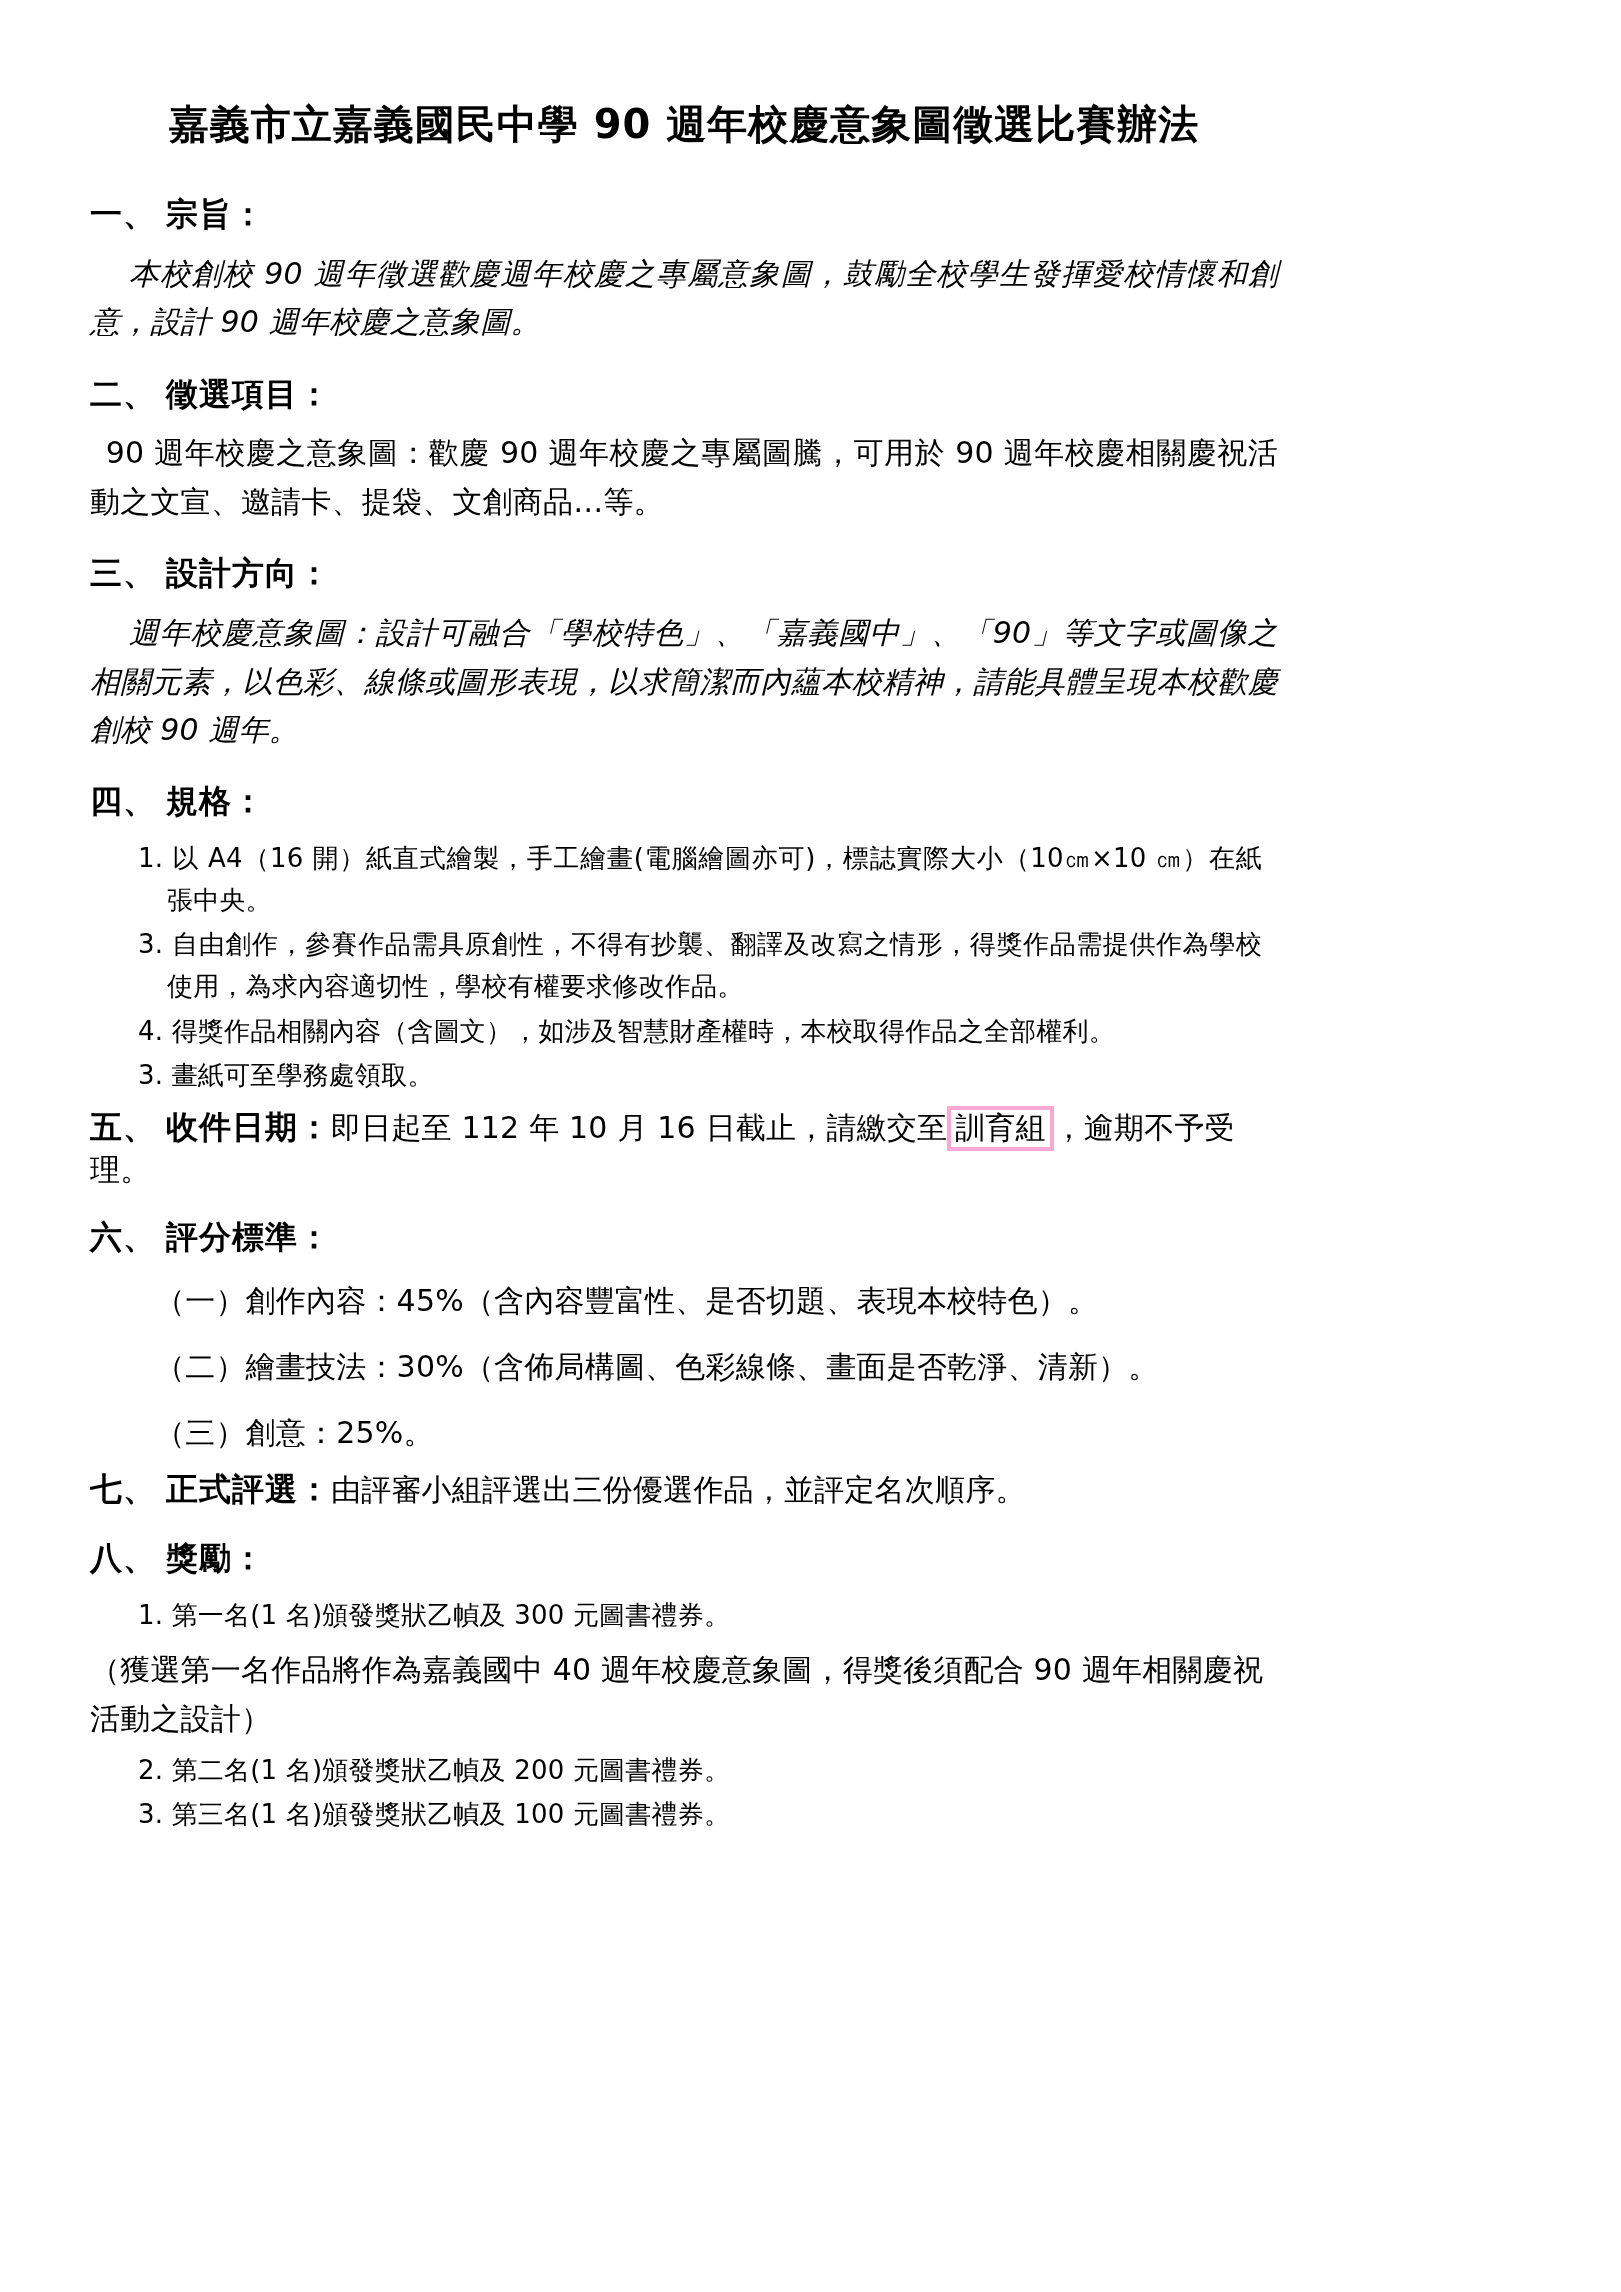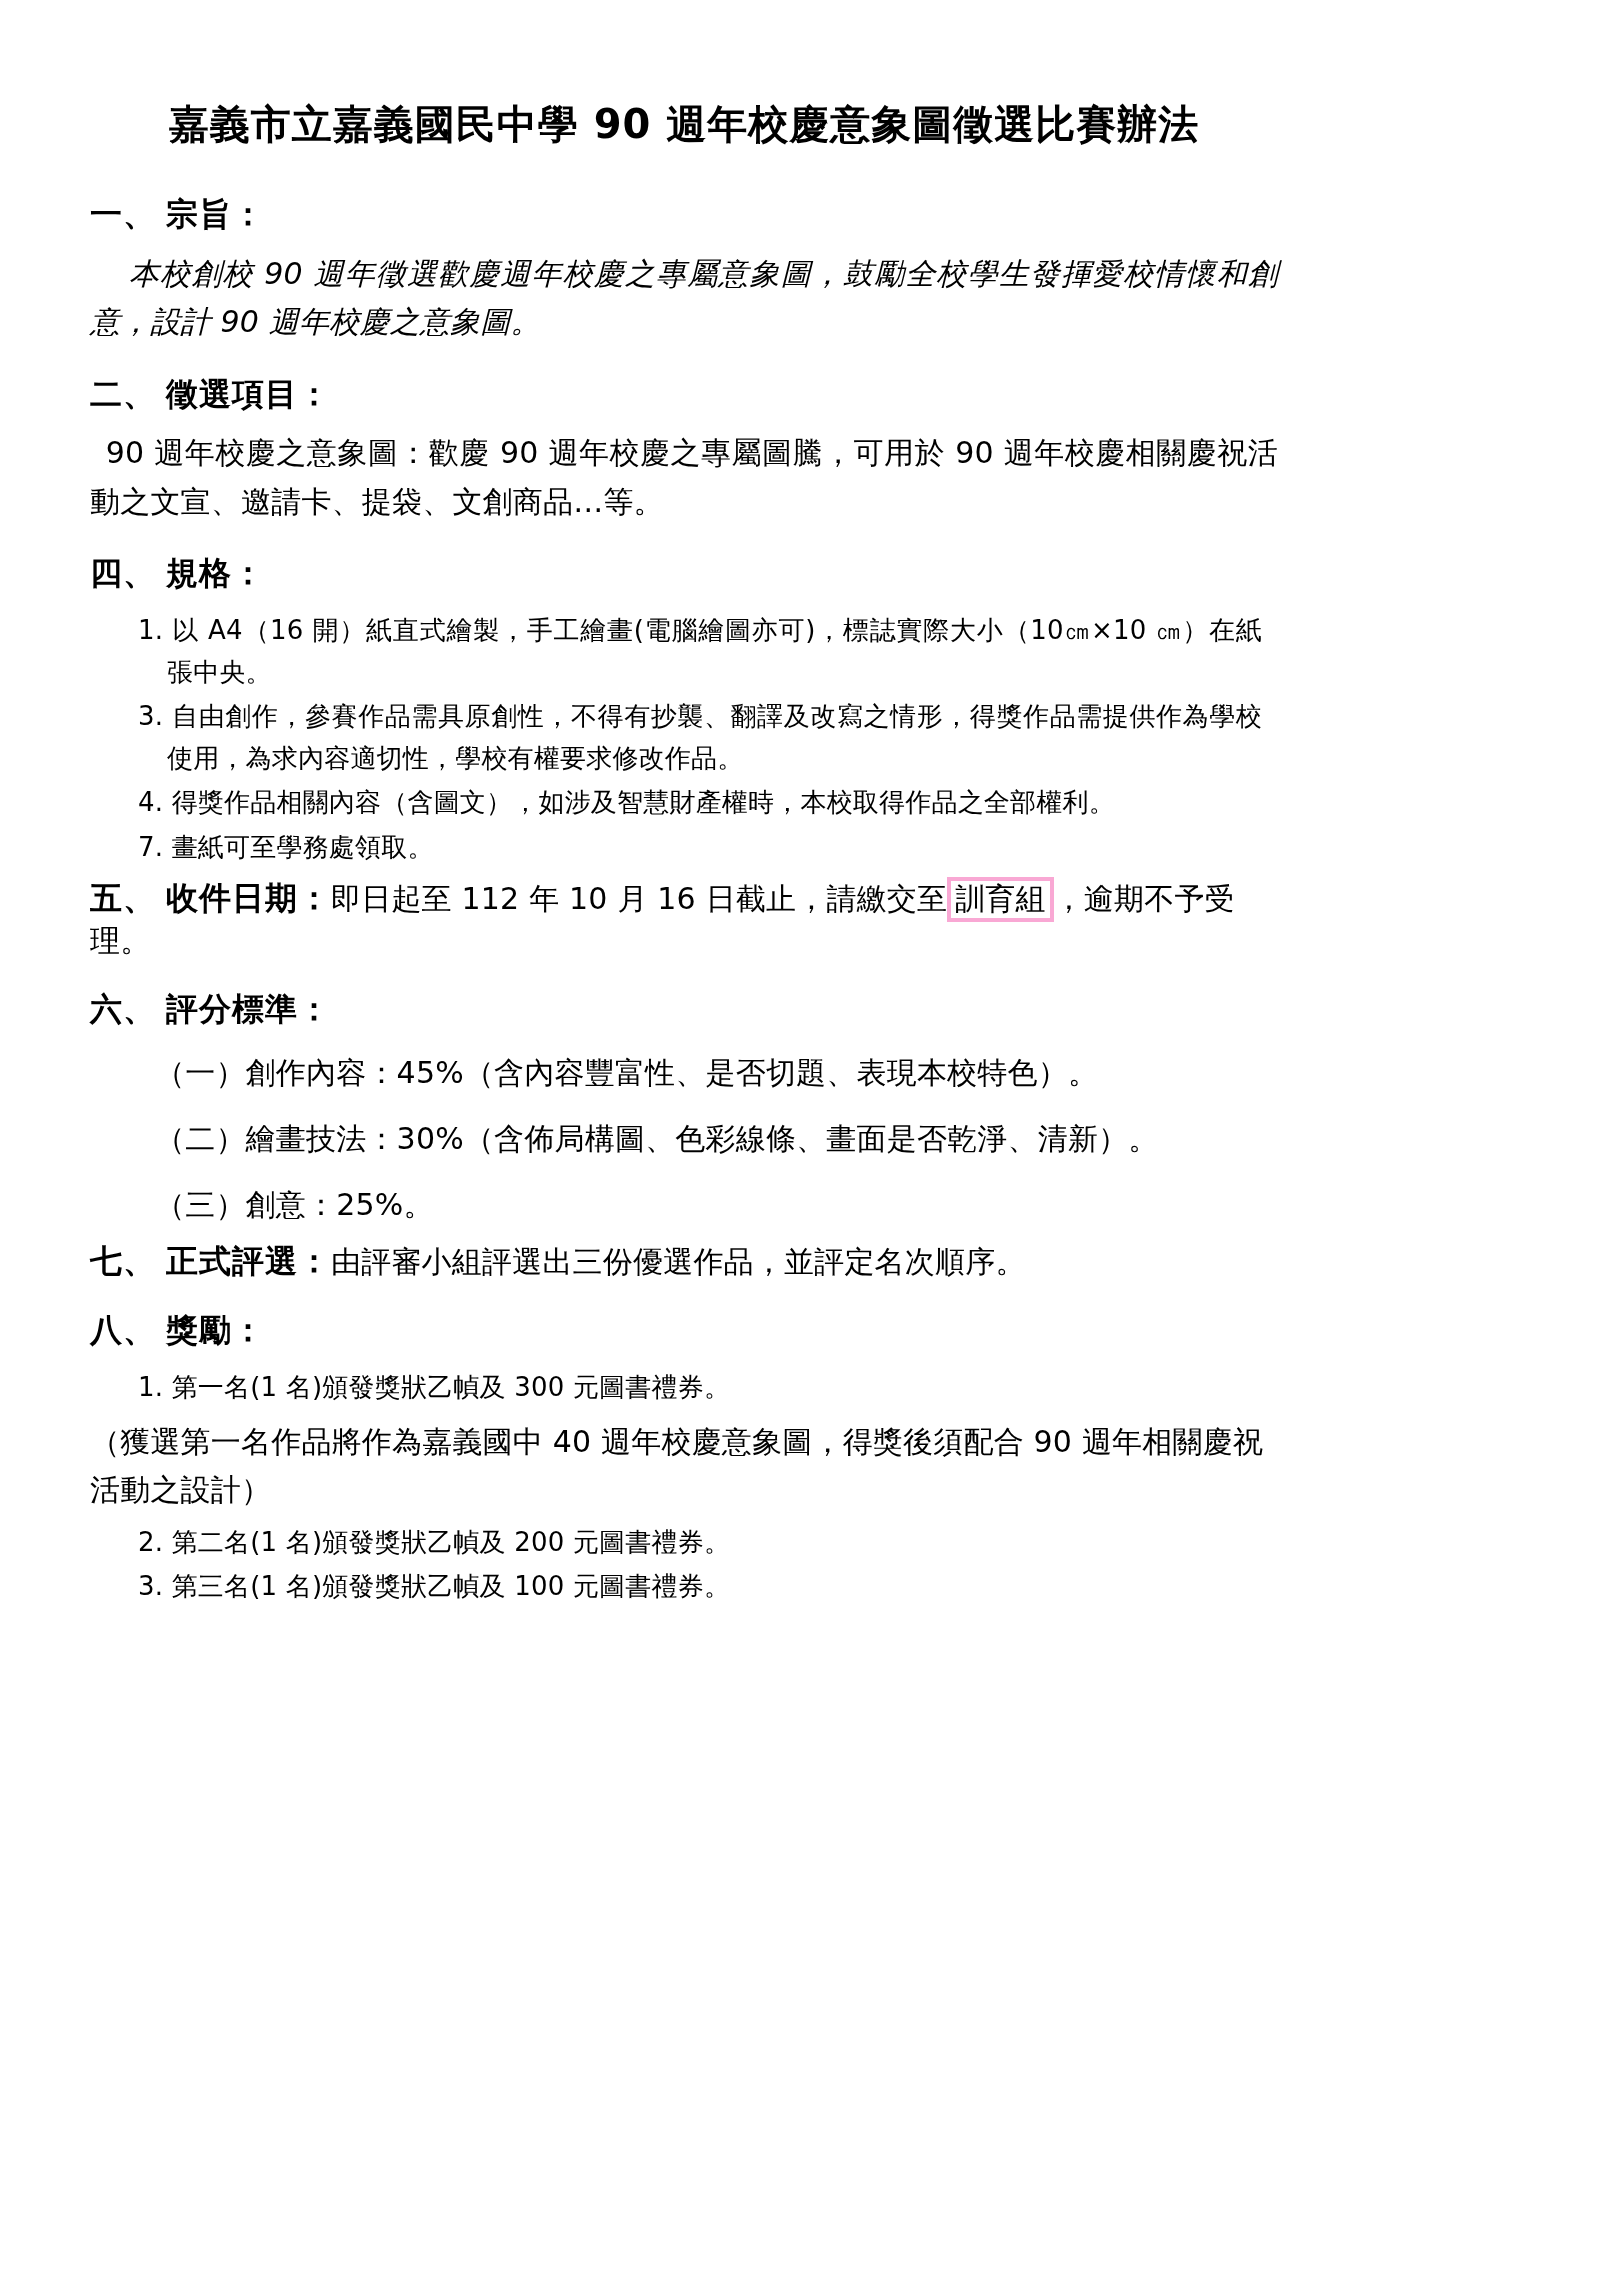--- a/index.html
+++ b/index.html
@@ -119,30 +119,36 @@
     <p class="para indent">本校創校 90 週年徵選歡慶週年校慶之專屬意象圖，鼓勵全校學生發揮愛校情懷和創意，設計 90 週年校慶之意象圖。</p>
   </div>
 
   <div class="section">
     <div class="section-heading">
       <span class="num">二、</span><span>徵選項目：</span>
     </div>
     <p class="para indent-sm">90 週年校慶之意象圖：歡慶 90 週年校慶之專屬圖騰，可用於 90 週年校慶相關慶祝活動之文宣、邀請卡、提袋、文創商品…等。</p>
   </div>
 
+  <div class="section">
+    <div class="section-heading">
+      <span class="num">三、</span><span>設計方向：</span>
+    </div>
+    <p class="para indent">週年校慶意象圖：設計可融合「學校特色」、「嘉義國中」、「90」等文字或圖像之相關元素，以色彩、線條或圖形表現，以求簡潔而內蘊本校精神，請能具體呈現本校歡慶創校 90 週年。</p>
+  </div>
 
   <div class="section">
     <div class="section-heading">
       <span class="num">四、</span><span>規格：</span>
     </div>
     <ul class="list">
       <li>1. 以 A4（16 開）紙直式繪製，手工繪畫(電腦繪圖亦可)，標誌實際大小（10㎝×10 ㎝）在紙張中央。</li>
       <li>3. 自由創作，參賽作品需具原創性，不得有抄襲、翻譯及改寫之情形，得獎作品需提供作為學校使用，為求內容適切性，學校有權要求修改作品。</li>
       <li>4. 得獎作品相關內容（含圖文），如涉及智慧財產權時，本校取得作品之全部權利。</li>
-      <li>7. 畫紙可至學務處領取。</li>
+      <li>3. 畫紙可至學務處領取。</li>
     </ul>
   </div>
 
   <div class="section">
     <div class="inline-heading">
       <span class="num">五、</span><span>收件日期：</span><span class="inline-body">即日起至 112 年 10 月 16 日截止，請繳交至</span><span class="inline-body boxed">訓育組</span><span class="inline-body">，逾期不予受理。</span>
     </div>
   </div>
 
   <div class="section">

